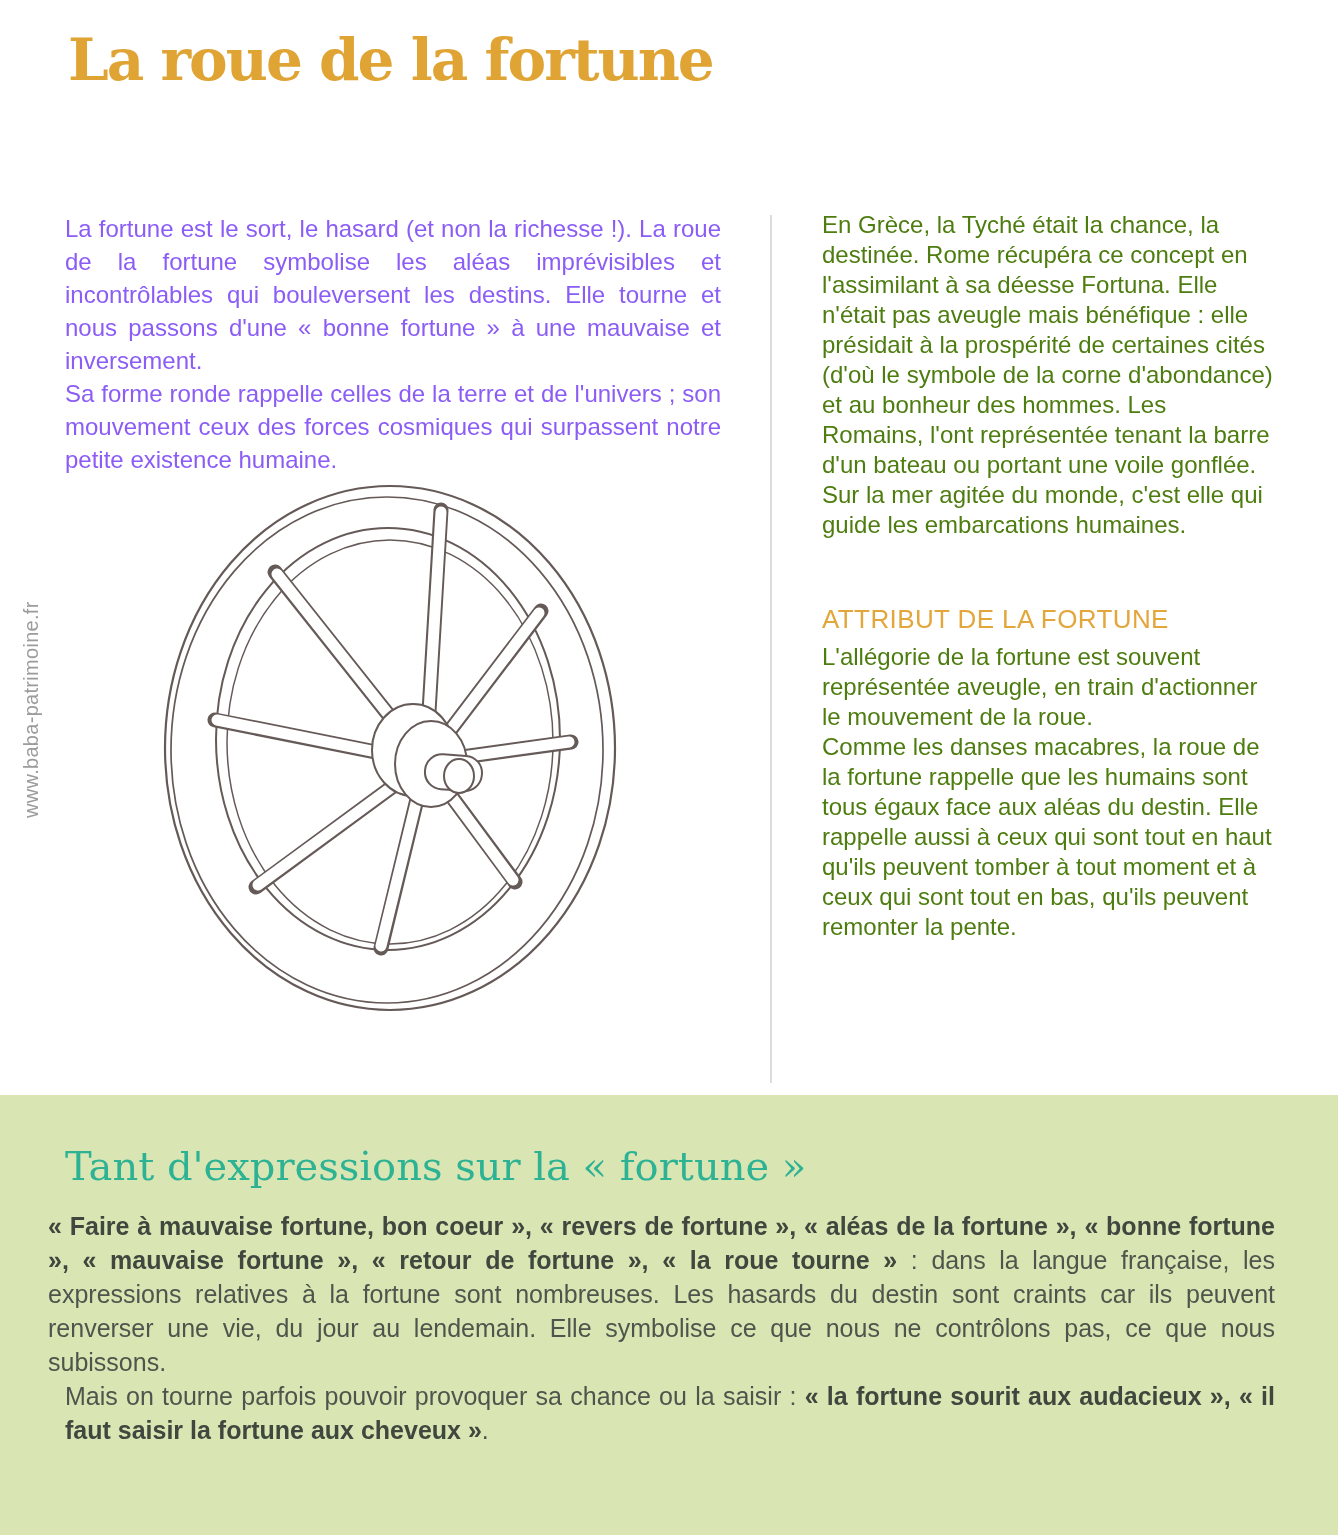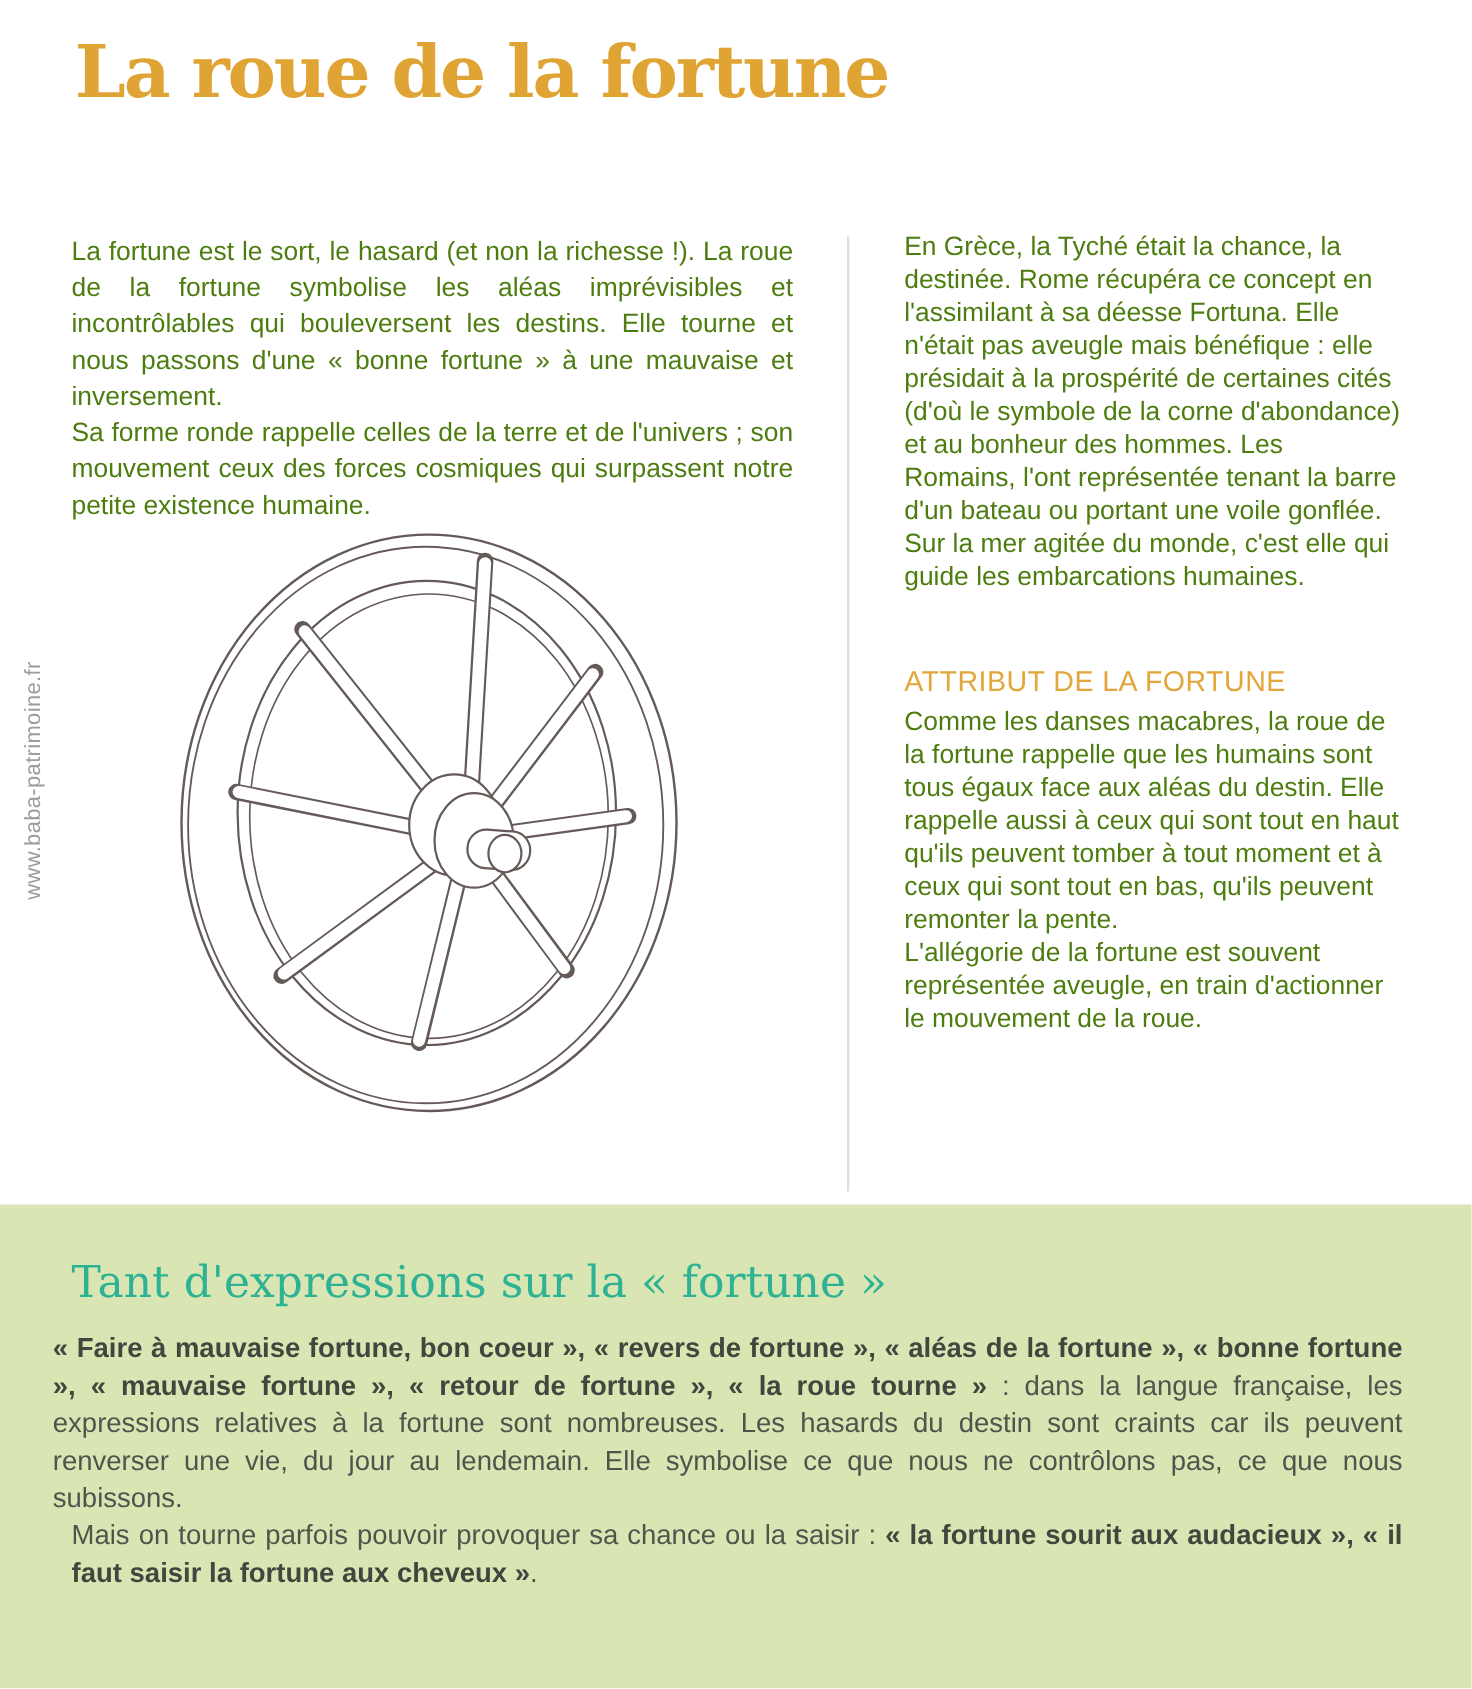--- a/index.html
+++ b/index.html
@@ -8,21 +8,21 @@
     width:1338px;height:1535px;
     background:#ffffff;
     font-family:"Liberation Sans", sans-serif;
     overflow:hidden;
   }
   
   .title{
     position:absolute;left:68px;top:26px;margin:0;
     font-family:"DejaVu Serif", serif;
     font-weight:bold;
-    font-size:66px;
+    font-size:58px;
     letter-spacing:-2px;
     color:#dfa434;
     white-space:nowrap;
   }
   
   .site-url{
     position:absolute;left:14px;top:528px;height:290px;width:34px;
     writing-mode:vertical-rl;
     transform:rotate(180deg);
     font-size:20px;color:#9c9c9c;
@@ -30,21 +30,21 @@
     display:flex;align-items:center;
   }
   
   .left-col{
     position:absolute;left:65px;top:212px;width:656px;
   }
   .left-col p{
     margin:0;
     font-size:24px;line-height:33px;
     text-align:justify;
-    color:#4d7c0f;
+    color:#8b5cf6;
   }
   .divider{
     position:absolute;left:770px;top:215px;width:2px;height:868px;
     background:#dcdcdc;
   }
   .right-col{
     position:absolute;left:822px;top:210px;width:452px;
   }
   .right-col h2{
     margin:0 0 7px 0;
@@ -140,22 +140,22 @@
   </div>
 
   <div class="divider"></div>
 
   <div class="right-col">
     <section class="section-1">
       <p>En Grèce, la Tyché était la chance, la destinée. Rome récupéra ce concept en l'assimilant à sa déesse Fortuna. Elle n'était pas aveugle mais bénéfique : elle présidait à la prospérité de certaines cités (d'où le symbole de la corne d'abondance) et au bonheur des hommes. Les Romains, l'ont représentée tenant la barre d'un bateau ou portant une voile gonflée. Sur la mer agitée du monde, c'est elle qui guide les embarcations humaines.</p>
     </section>
     <section class="section-2">
       <h2>ATTRIBUT DE LA FORTUNE</h2>
+      <p>L'allégorie de la fortune est souvent représentée aveugle, en train d'actionner le mouvement de la roue.</p>
       <p>Comme les danses macabres, la roue de la fortune rappelle que les humains sont tous égaux face aux aléas du destin. Elle rappelle aussi à ceux qui sont tout en haut qu'ils peuvent tomber à tout moment et à ceux qui sont tout en bas, qu'ils peuvent remonter la pente.</p>
-      <p>L'allégorie de la fortune est souvent représentée aveugle, en train d'actionner le mouvement de la roue.</p>
     </section>
   </div>
 
   <div class="expressions">
     <h2>Tant d'expressions sur la « fortune »</h2>
     <p class="first"><span class="b">« Faire à mauvaise fortune, bon coeur », </span><span class="b">« revers de fortune », </span><span class="b">« aléas de la fortune », </span><span class="b">« bonne fortune », </span><span class="b">« mauvaise fortune », </span><span class="b">« retour de fortune », </span><span class="b">« la roue tourne »</span><span> : dans la langue française, les expressions relatives à la fortune sont nombreuses. Les hasards du destin sont craints car ils peuvent renverser une vie, du jour au lendemain. Elle symbolise ce que nous ne contrôlons pas, ce que nous subissons.</span></p>
     <p><span>Mais on tourne parfois pouvoir provoquer sa chance ou la saisir : </span><span class="b">« la fortune sourit aux audacieux », « il faut saisir la fortune aux cheveux »</span><span>.</span></p>
   </div>
 
 </div>

